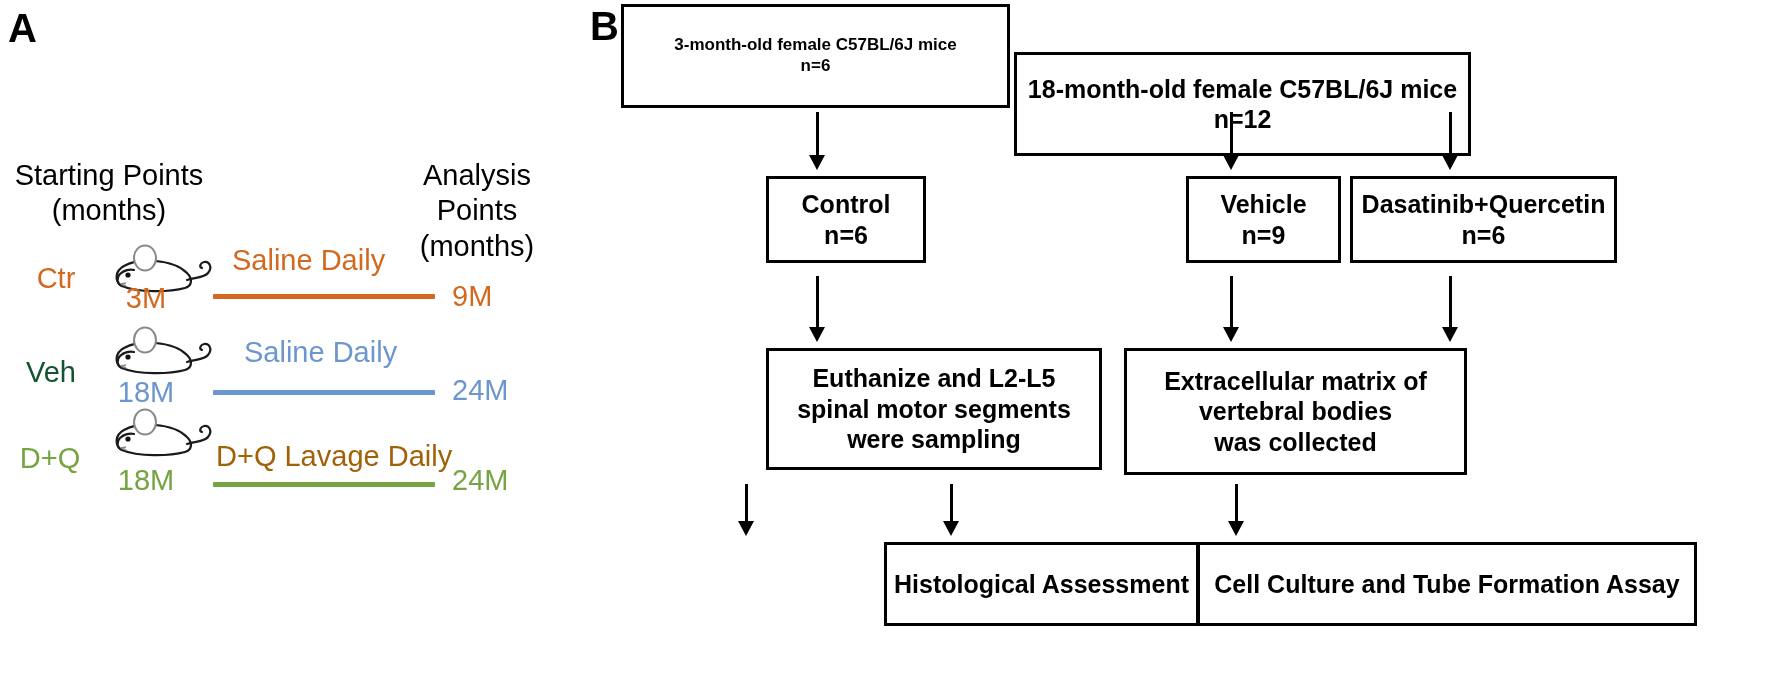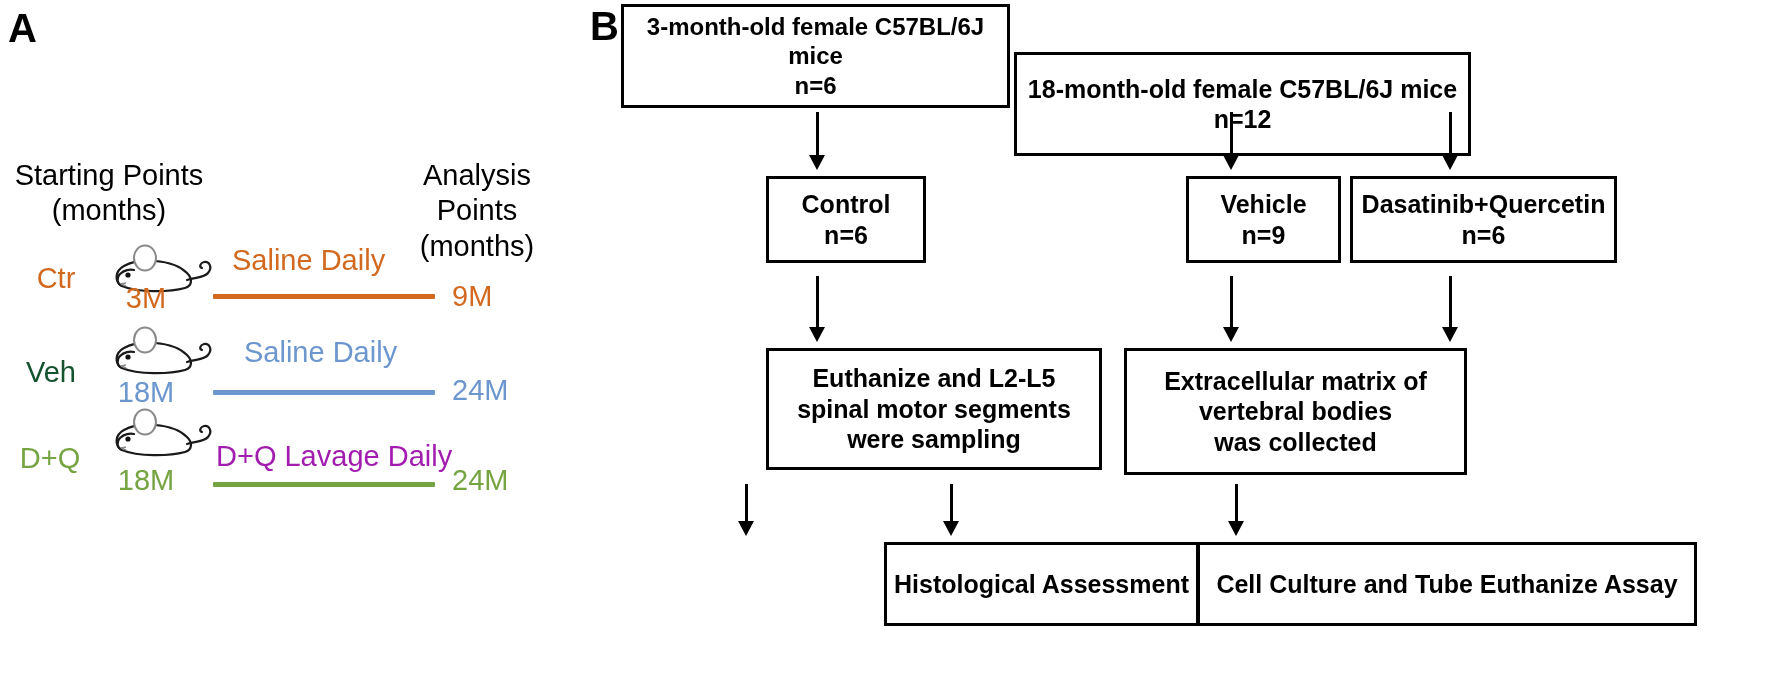--- a/index.html
+++ b/index.html
@@ -131,21 +131,21 @@
     font-weight: bold;
     color: #000;
     padding: 2px 6px;
   }
   .b-box .b-box-text {
     white-space: pre-line;
     line-height: 1.22;
   }
 
   
-  #b-box-young { left: 621px;  top: 4px;   width: 389px; height: 104px; font-size: 24px; }
+  #b-box-young { left: 621px;  top: 4px;   width: 389px; height: 104px; font-size: 17px; }
   #b-box-old   { left: 1014px; top: 4px;   width: 457px; height: 104px; font-size: 25px; margin-top: 48px; }
 
   
   #b-box-control { left: 766px;  top: 176px; width: 160px; height: 87px; font-size: 25px; }
   #b-box-vehicle { left: 1186px; top: 176px; width: 155px; height: 87px; font-size: 25px; }
   #b-box-dq      { left: 1350px; top: 176px; width: 267px; height: 87px; font-size: 25px; }
 
   
   #b-box-euthanize { left: 766px;  top: 348px; width: 336px; height: 122px; font-size: 25px; }
   #b-box-ecm       { left: 1124px; top: 348px; width: 343px; height: 127px; font-size: 25px; }
@@ -265,21 +265,21 @@
             <ellipse cx="37" cy="18" rx="11" ry="12.5" fill="#ffffff" stroke="#8a8a8a" stroke-width="2"></ellipse>
             <path d="M14,46 C9,44 8,38 12,34 C16,30 22,29 26,30"></path>
             <path d="M79,40 C88,37 96,38 100,33 C105,27 101,21 96,22 C92,23 91,27 94,28" fill="none"></path>
           </g>
           <circle cx="20" cy="35" r="2.6" fill="#111111"></circle>
           <path d="M13,44 l5,-1" stroke="#8a8a8a" stroke-width="1.4" fill="none"></path>
           <path d="M13,44 l5,2" stroke="#8a8a8a" stroke-width="1.4" fill="none"></path>
         </svg>
       </div>
       <div class="a-start-month" style="color:#76A442">18M</div>
-      <div class="a-treatment" style="color:#a21caf">D+Q Lavage Daily</div>
+      <div class="a-treatment" style="color:#a16207">D+Q Lavage Daily</div>
       <div class="a-line" style="background:#76A442"></div>
       <div class="a-end-month" style="color:#76A442">24M</div>
     </div>
   </div>
 
   <div id="panel-b">
 
     <div class="panel-letter" id="panel-b-letter">B</div>
 
     <div class="b-box" id="b-box-young">
@@ -351,16 +351,16 @@
     </div>
     <div class="b-arrow" id="b-arrow-9">
       <div class="shaft"></div>
         <div class="head"></div>
     </div>
 
     <div class="b-box" id="b-box-histology">
       <span class="b-box-text">Histological Assessment</span>
     </div>
     <div class="b-box" id="b-box-cellculture">
-      <span class="b-box-text">Cell Culture and Tube Euthanize Assay</span>
+      <span class="b-box-text">Cell Culture and Tube Formation Assay</span>
     </div>
   </div>
 </div>
 
 </body></html>

